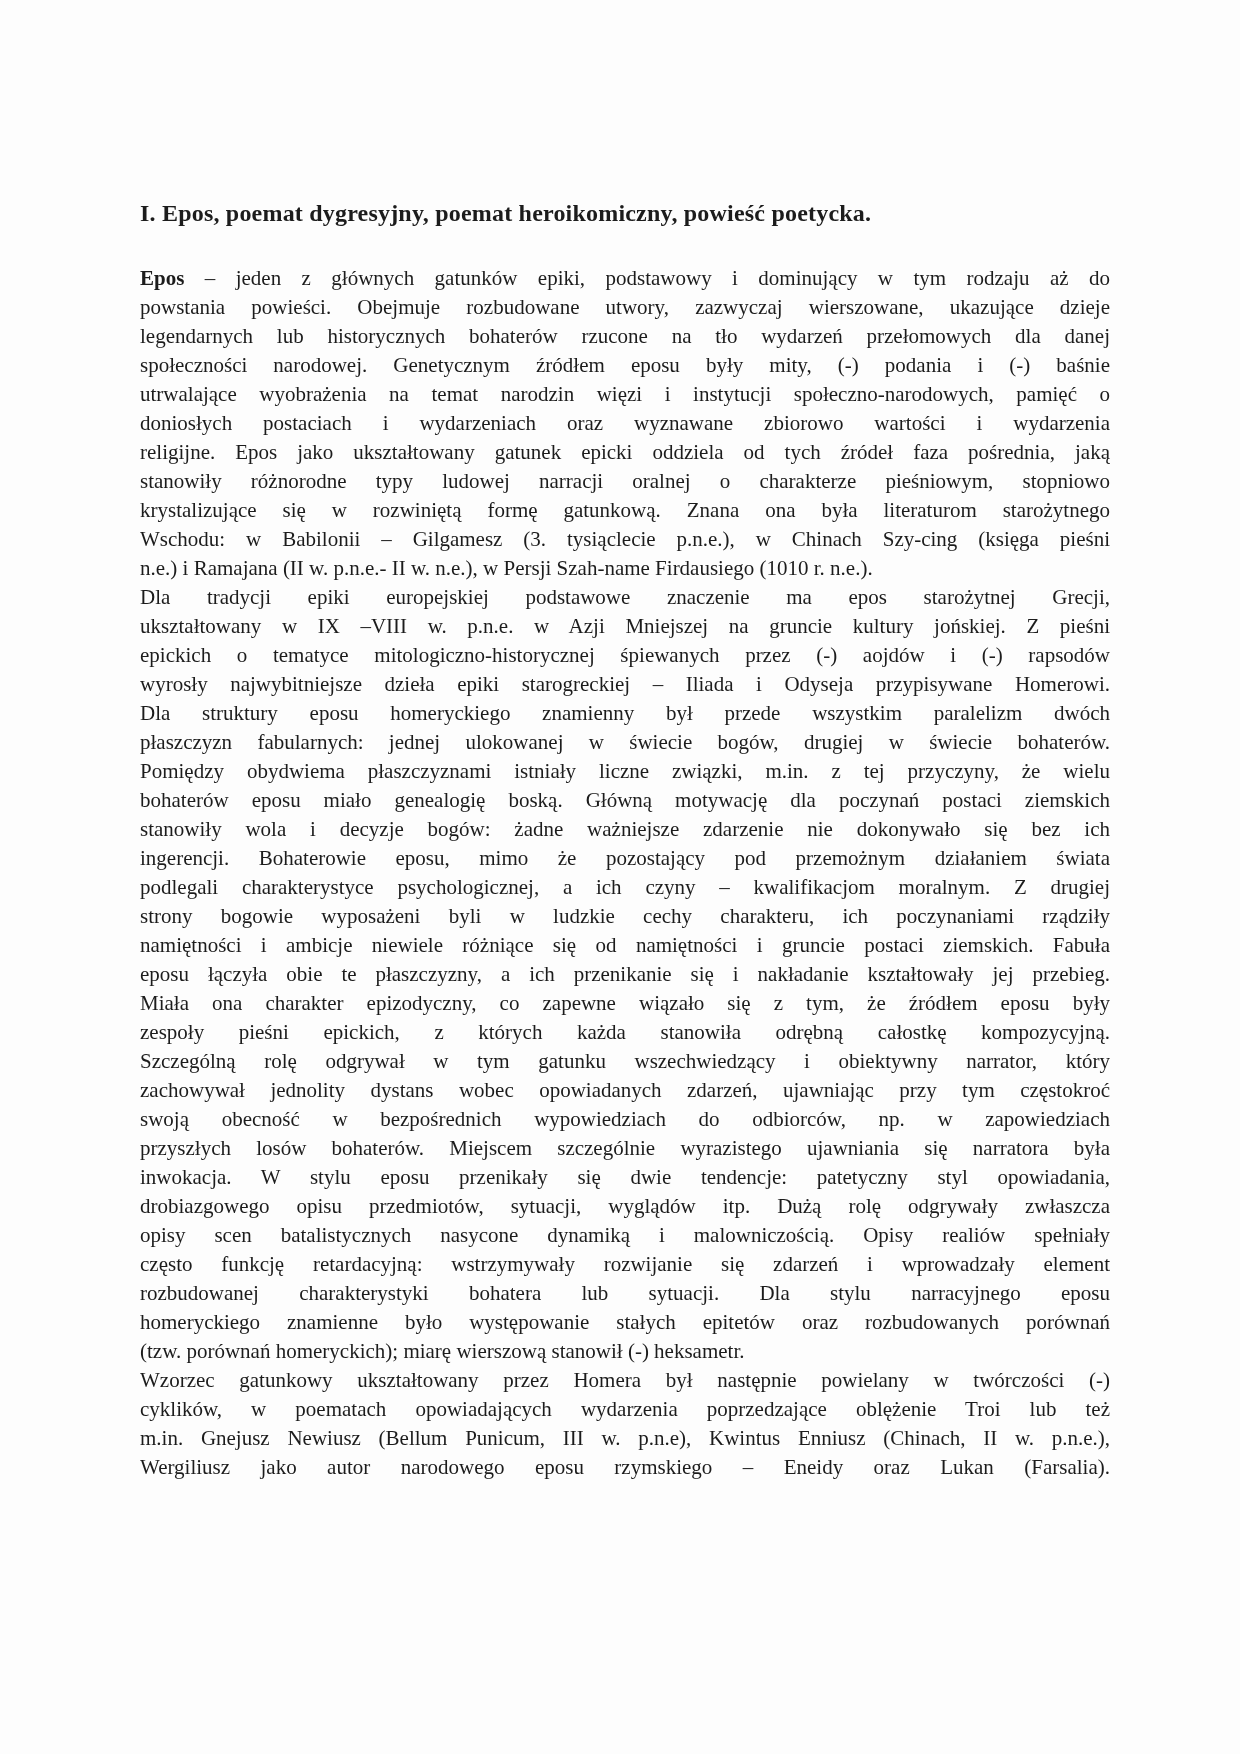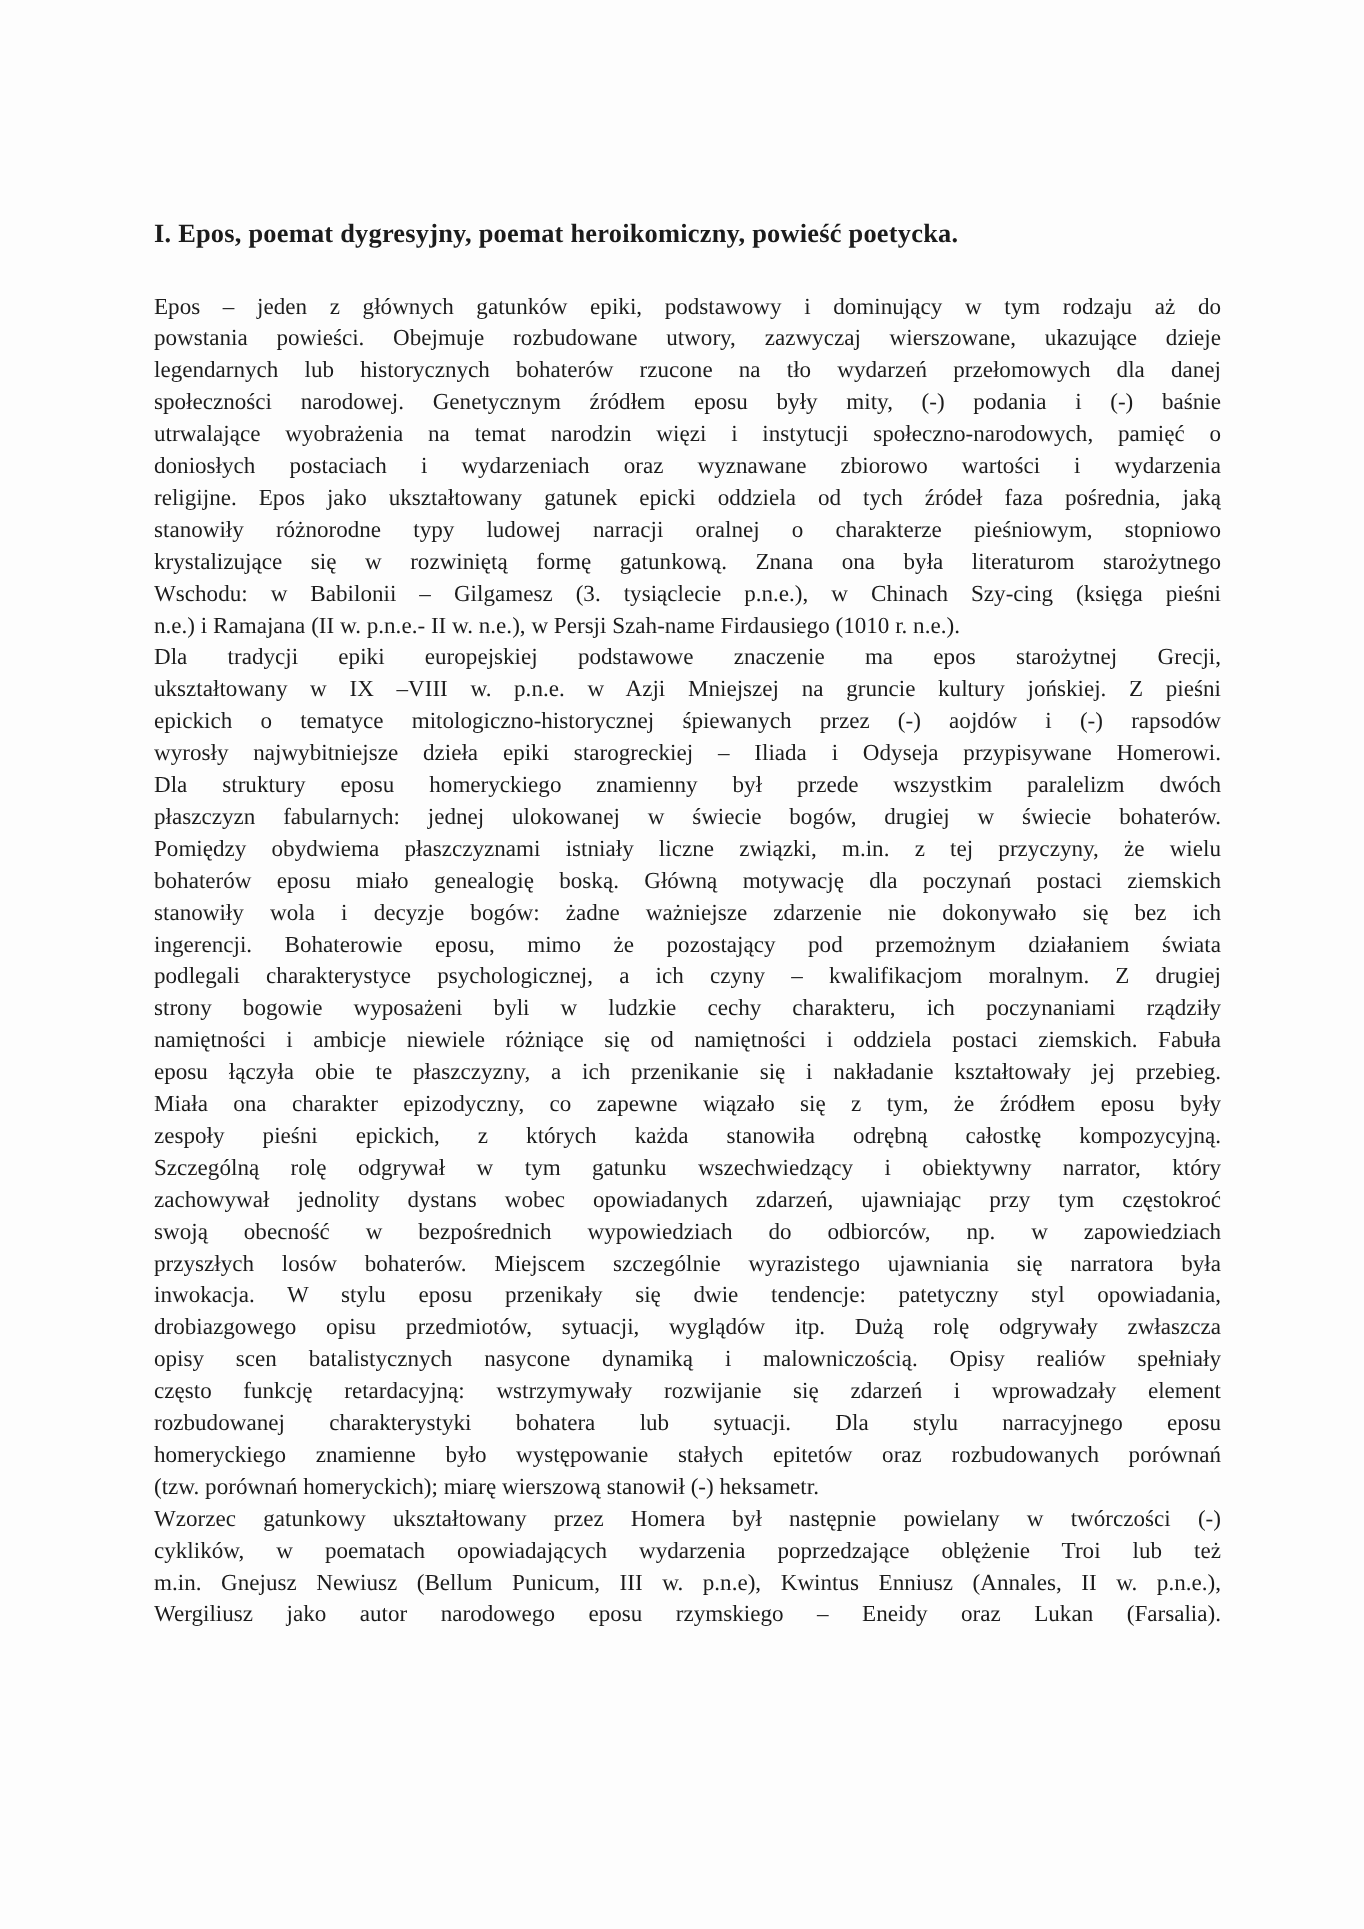--- a/index.html
+++ b/index.html
@@ -31,21 +31,21 @@
     font-size: 21px;
     text-align: justify;
     text-align-last: justify;
     text-justify: inter-word;
     overflow: hidden;
     white-space: normal;
   }
   .line.line-end {
     text-align-last: left;
   }
-  .bold { font-weight: normal; }
+  .bold { font-weight: bold; }
   .italic { }
 </style>
 </head>
 <body>
 
 <div class="page">
   <h1 class="title">I. Epos, poemat dygresyjny, poemat heroikomiczny, powieść poetycka.</h1>
   <div class="body-text">
       <div class="paragraph">
         <div class="line"><span class="bold">Epos</span><span> – jeden z głównych gatunków epiki, podstawowy i dominujący w tym rodzaju aż do</span></div>
@@ -66,36 +66,36 @@
         <div class="line"><span>epickich o tematyce mitologiczno-historycznej śpiewanych przez (-) aojdów i (-) rapsodów</span></div>
         <div class="line"><span>wyrosły najwybitniejsze dzieła epiki starogreckiej – </span><span class="italic">Iliada</span><span> i </span><span class="italic">Odyseja</span><span> przypisywane Homerowi.</span></div>
         <div class="line"><span>Dla struktury eposu homeryckiego znamienny był przede wszystkim paralelizm dwóch</span></div>
         <div class="line"><span>płaszczyzn fabularnych: jednej ulokowanej w świecie bogów, drugiej w świecie bohaterów.</span></div>
         <div class="line"><span>Pomiędzy obydwiema płaszczyznami istniały liczne związki, m.in. z tej przyczyny, że wielu</span></div>
         <div class="line"><span>bohaterów eposu miało genealogię boską. Główną motywację dla poczynań postaci ziemskich</span></div>
         <div class="line"><span>stanowiły wola i decyzje bogów: żadne ważniejsze zdarzenie nie dokonywało się bez ich</span></div>
         <div class="line"><span>ingerencji. Bohaterowie eposu, mimo że pozostający pod przemożnym działaniem świata</span></div>
         <div class="line"><span>podlegali charakterystyce psychologicznej, a ich czyny – kwalifikacjom moralnym. Z drugiej</span></div>
         <div class="line"><span>strony bogowie wyposażeni byli w ludzkie cechy charakteru, ich poczynaniami rządziły</span></div>
-        <div class="line"><span>namiętności i ambicje niewiele różniące się od namiętności i oddziela postaci ziemskich. Fabuła</span></div>
+        <div class="line"><span>namiętności i ambicje niewiele różniące się od namiętności i gruncie postaci ziemskich. Fabuła</span></div>
         <div class="line"><span>eposu łączyła obie te płaszczyzny, a ich przenikanie się i nakładanie kształtowały jej przebieg.</span></div>
         <div class="line"><span>Miała ona charakter epizodyczny, co zapewne wiązało się z tym, że źródłem eposu były</span></div>
         <div class="line"><span>zespoły pieśni epickich, z których każda stanowiła odrębną całostkę kompozycyjną.</span></div>
         <div class="line"><span>Szczególną rolę odgrywał w tym gatunku wszechwiedzący i obiektywny narrator, który</span></div>
         <div class="line"><span>zachowywał jednolity dystans wobec opowiadanych zdarzeń, ujawniając przy tym częstokroć</span></div>
         <div class="line"><span>swoją obecność w bezpośrednich wypowiedziach do odbiorców, np. w zapowiedziach</span></div>
         <div class="line"><span>przyszłych losów bohaterów. Miejscem szczególnie wyrazistego ujawniania się narratora była</span></div>
         <div class="line"><span>inwokacja. W stylu eposu przenikały się dwie tendencje: patetyczny styl opowiadania,</span></div>
         <div class="line"><span>drobiazgowego opisu przedmiotów, sytuacji, wyglądów itp. Dużą rolę odgrywały zwłaszcza</span></div>
         <div class="line"><span>opisy scen batalistycznych nasycone dynamiką i malowniczością. Opisy realiów spełniały</span></div>
         <div class="line"><span>często funkcję retardacyjną: wstrzymywały rozwijanie się zdarzeń i wprowadzały element</span></div>
         <div class="line"><span>rozbudowanej charakterystyki bohatera lub sytuacji. Dla stylu narracyjnego eposu</span></div>
         <div class="line"><span>homeryckiego znamienne było występowanie stałych epitetów oraz rozbudowanych porównań</span></div>
         <div class="line line-end"><span>(tzw. porównań homeryckich); miarę wierszową stanowił (-) heksametr.</span></div>
       </div>
       <div class="paragraph">
         <div class="line"><span>Wzorzec gatunkowy ukształtowany przez Homera był następnie powielany w twórczości (-)</span></div>
         <div class="line"><span>cyklików, w poematach opowiadających wydarzenia poprzedzające oblężenie Troi lub też</span></div>
-        <div class="line"><span>m.in. Gnejusz Newiusz (</span><span class="italic">Bellum Punicum</span><span>, III w. p.n.e), Kwintus Enniusz (</span><span class="italic">Annales</span><span>, II w. p.n.e.),</span></div>
+        <div class="line"><span>m.in. Gnejusz Newiusz (</span><span class="italic">Bellum Punicum</span><span>, III w. p.n.e), Kwintus Enniusz (</span><span class="italic">Chinach</span><span>, II w. p.n.e.),</span></div>
         <div class="line"><span>Wergiliusz jako autor narodowego eposu rzymskiego – </span><span class="italic">Eneidy</span><span> oraz Lukan (</span><span class="italic">Farsalia</span><span>).</span></div>
       </div>
     </div>
 </div>
 
 </body></html>

